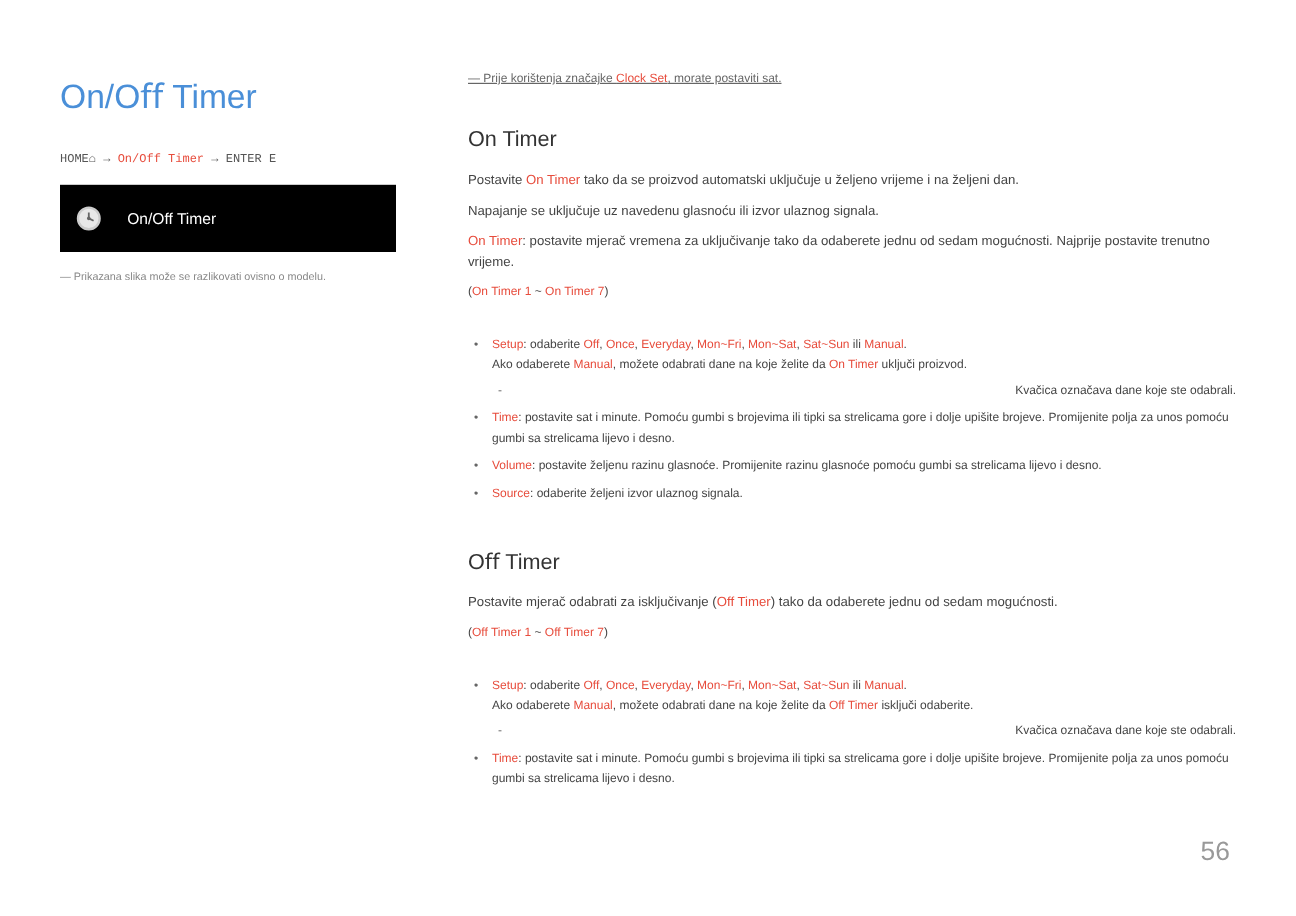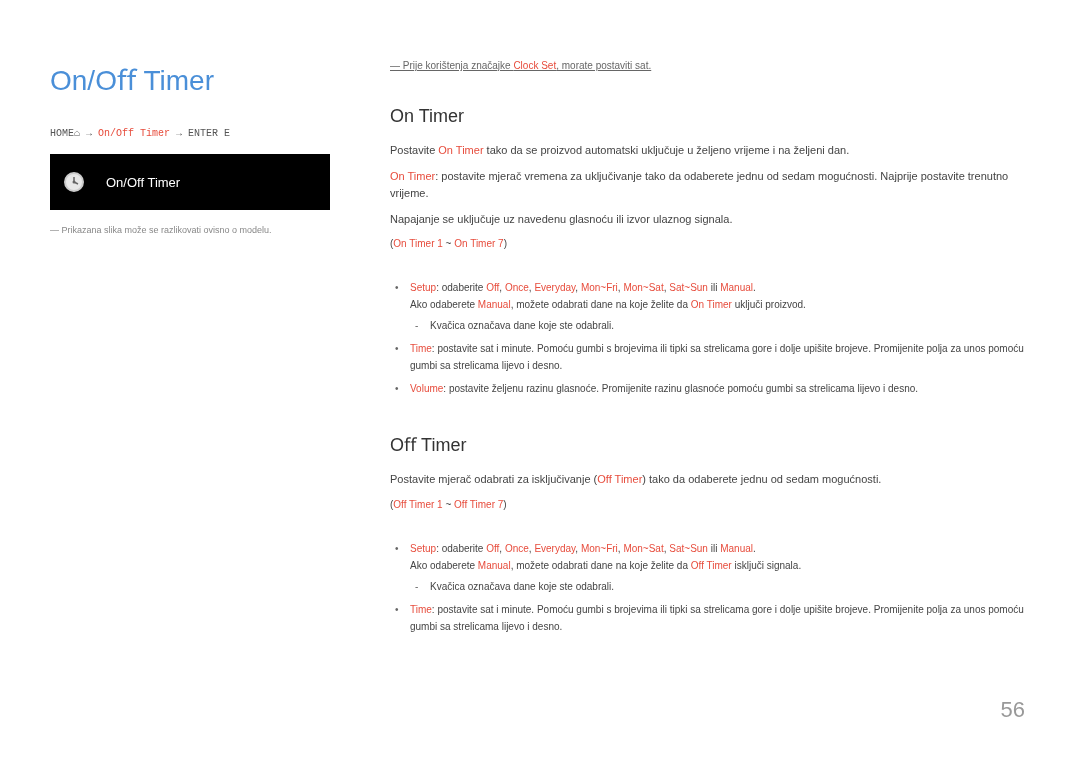--- a/index.html
+++ b/index.html
@@ -114,20 +114,21 @@
     .bullet-list li::before {
       content: "•";
       position: absolute;
       left: -15px;
       color: #666;
     }
     .sub-bullet {
       list-style: none;
       padding-left: 20px;
       margin-top: 5px;
+      text-align: right;
     }
     .sub-bullet li {
       font-size: 10px;
       line-height: 1.6;
       color: #444;
     }
     .sub-bullet li::before {
       content: "-";
       position: absolute;
       left: -15px;
@@ -187,61 +188,64 @@
     <div class="pre-note">
       <span>― Prije korištenja značajke </span><span class="hl">Clock Set</span><span>, morate postaviti sat.</span>
     </div>
 
     <div class="section-block">
       <h2 class="section-title">On Timer</h2>
 
       <p class="para">
         <span>Postavite </span><span class="hl">On Timer</span><span> tako da se proizvod automatski uključuje u željeno vrijeme i na željeni dan.</span>
       </p>
+      <p class="para">Napajanje se uključuje uz navedenu glasnoću ili izvor ulaznog signala.</p>
       <p class="para">
         <span class="hl">On Timer</span><span>: postavite mjerač vremena za uključivanje tako da odaberete jednu od sedam mogućnosti. Najprije postavite trenutno vrijeme.</span>
       </p>
-      <p class="para">Napajanje se uključuje uz navedenu glasnoću ili izvor ulaznog signala.</p>
       <p class="sub-para">
         <span>(</span><span class="hl">On Timer 1</span><span> ~ </span><span class="hl">On Timer 7</span><span>)</span>
       </p>
 
       <ul class="bullet-list">
         <li>
           <span class="hl">Setup</span><span>: odaberite </span><span class="hl">Off</span>, <span class="hl">Once</span>, <span class="hl">Everyday</span>, <span class="hl">Mon~Fri</span>, <span class="hl">Mon~Sat</span>, <span class="hl">Sat~Sun</span><span> ili </span><span class="hl">Manual</span>.
           <br>
           <span>Ako odaberete </span><span class="hl">Manual</span><span>, možete odabrati dane na koje želite da </span><span class="hl">On Timer</span><span> uključi proizvod.</span>
           <ul class="sub-bullet">
             <li>Kvačica označava dane koje ste odabrali.</li>
           </ul>
         </li>
         <li>
           <span class="hl">Time</span><span>: postavite sat i minute. Pomoću gumbi s brojevima ili tipki sa strelicama gore i dolje upišite brojeve. Promijenite polja za unos pomoću gumbi sa strelicama lijevo i desno.</span>
         </li>
         <li>
           <span class="hl">Volume</span><span>: postavite željenu razinu glasnoće. Promijenite razinu glasnoće pomoću gumbi sa strelicama lijevo i desno.</span>
         </li>
+        <li>
+          <span class="hl">Source</span><span>: odaberite željeni izvor ulaznog signala.</span>
+        </li>
       </ul>
     </div>
 
     <div class="section-block">
       <h2 class="section-title">Oﬀ Timer</h2>
 
       <p class="para">
         <span>Postavite mjerač odabrati za isključivanje (</span><span class="hl">Off Timer</span><span>) tako da odaberete jednu od sedam mogućnosti.</span>
       </p>
       <p class="sub-para">
         <span>(</span><span class="hl">Off Timer 1</span><span> ~ </span><span class="hl">Off Timer 7</span><span>)</span>
       </p>
 
       <ul class="bullet-list">
         <li>
           <span class="hl">Setup</span><span>: odaberite </span><span class="hl">Off</span>, <span class="hl">Once</span>, <span class="hl">Everyday</span>, <span class="hl">Mon~Fri</span>, <span class="hl">Mon~Sat</span>, <span class="hl">Sat~Sun</span><span> ili </span><span class="hl">Manual</span>.
           <br>
-          <span>Ako odaberete </span><span class="hl">Manual</span><span>, možete odabrati dane na koje želite da </span><span class="hl">Off Timer</span><span> isključi signala.</span>
+          <span>Ako odaberete </span><span class="hl">Manual</span><span>, možete odabrati dane na koje želite da </span><span class="hl">Off Timer</span><span> isključi odaberite.</span>
           <ul class="sub-bullet">
             <li>Kvačica označava dane koje ste odabrali.</li>
           </ul>
         </li>
         <li>
           <span class="hl">Time</span><span>: postavite sat i minute. Pomoću gumbi s brojevima ili tipki sa strelicama gore i dolje upišite brojeve. Promijenite polja za unos pomoću gumbi sa strelicama lijevo i desno.</span>
         </li>
       </ul>
     </div>
   </div>

